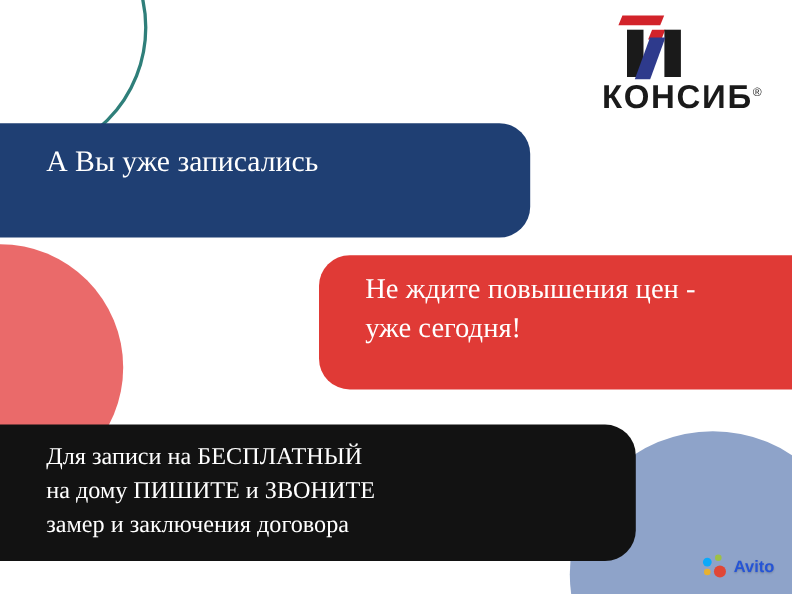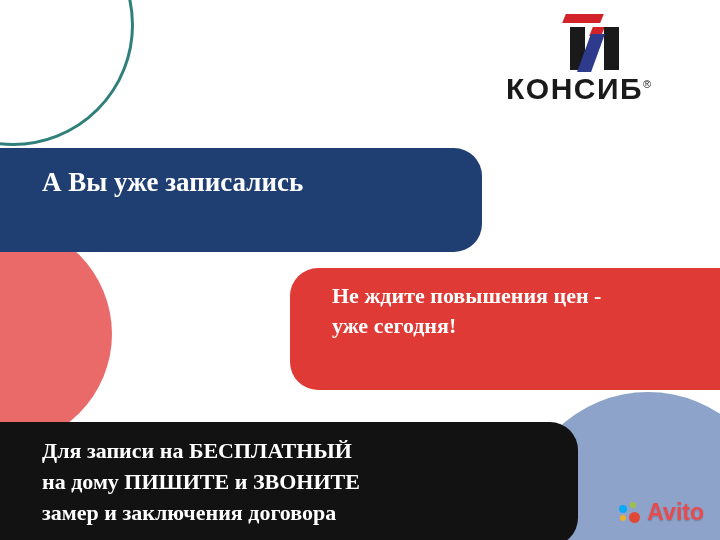--- a/index.html
+++ b/index.html
@@ -106,36 +106,36 @@
     height: 38px;
     background: #2e3a8c;
     transform: skewX(-20deg);
   }
   .logo-text {
     font-family: "Liberation Sans", sans-serif;
     font-weight: bold;
     font-size: 30px;
     letter-spacing: 1.5px;
     color: #1a1a1a;
+    text-align: right;
     line-height: 1;
     position: relative;
   }
   .logo-reg {
     font-size: 11px;
     vertical-align: super;
     font-weight: normal;
   }
 
   
   .banner {
     position: absolute;
     box-sizing: border-box;
     color: #ffffff;
-    font-weight: bold;
-    margin-top: 36px;
+    font-weight: normal;
   }
   .banner div { white-space: nowrap; }
 
   .banner-blue {
     left: 0px;
     top: 112px;
     width: 482px;
     height: 104px;
     background: #1f3f73;
     border-top-right-radius: 28px;
@@ -147,21 +147,21 @@
 
   .banner-red {
     left: 290px;
     top: 232px;
     width: 430px;
     height: 122px;
     background: #e03a36;
     border-top-left-radius: 28px;
     border-bottom-left-radius: 28px;
     padding: 13px 20px 0 42px;
-    font-size: 22px;
+    font-size: 26px;
     line-height: 1.36;
   }
 
   .banner-black {
     left: 0px;
     top: 386px;
     width: 578px;
     height: 124px;
     background: #121212;
     border-top-right-radius: 28px;
@@ -191,22 +191,22 @@
     border-radius: 50%;
     display: block;
   }
   .wm-d1 { left: 0px;  top: 3px;  width: 8px;  height: 8px;  background: #0af; }
   .wm-d2 { left: 11px; top: 0px;  width: 6px;  height: 6px;  background: #a0c33a; }
   .wm-d3 { left: 1px;  top: 13px; width: 6px;  height: 6px;  background: #f0b323; }
   .wm-d4 { left: 10px; top: 10px; width: 11px; height: 11px; background: #e8402a; }
   .wm-text {
     font-family: "Liberation Sans", sans-serif;
     font-weight: bold;
-    font-size: 23px;
-    color: #ef4444;
+    font-size: 15px;
+    color: #1d4ed8;
     text-shadow: 0 1px 2px rgba(0,0,0,.25);
   }
 </style>
 </head>
 <body>
 
 <div id="canvas">
 
   <div class="shape ring-teal"></div>
   <div class="shape circle-salmon"></div>

